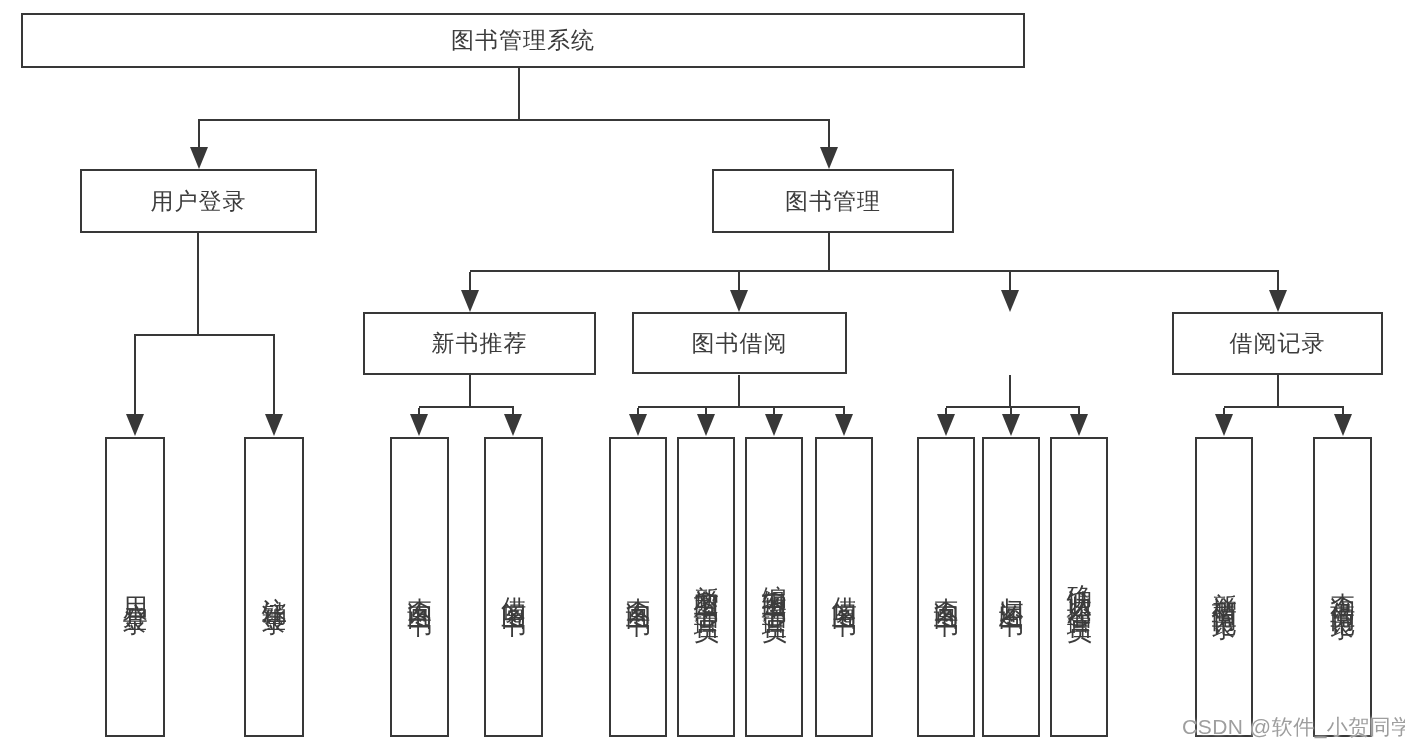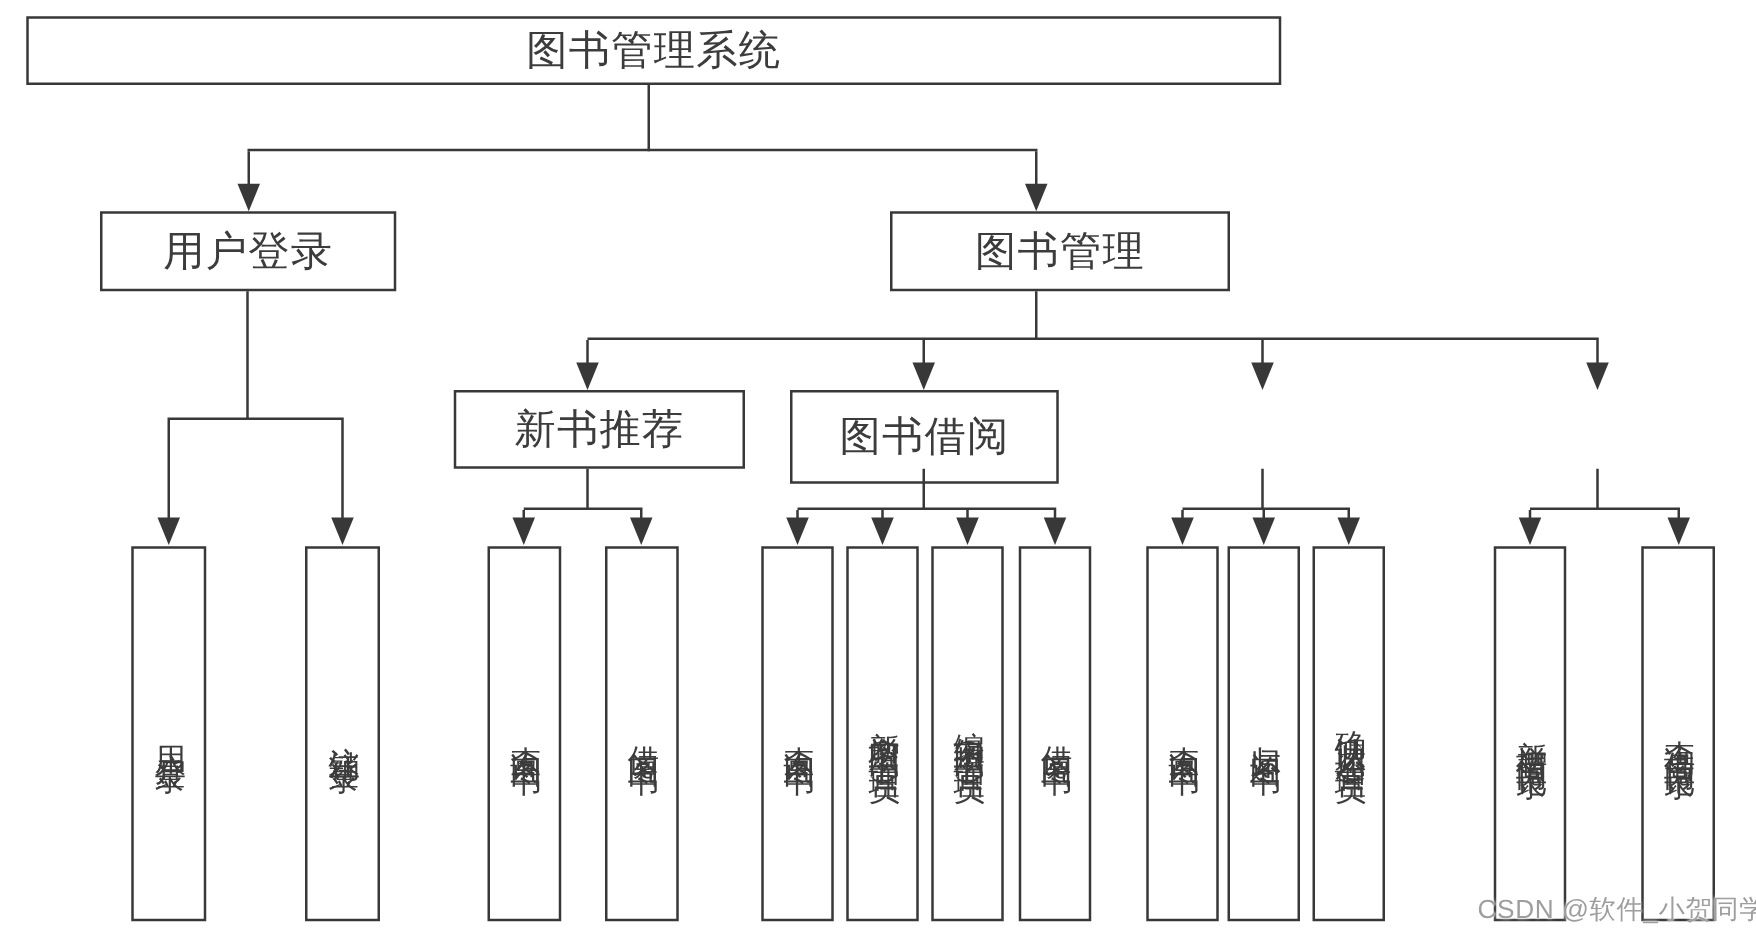--- a/index.html
+++ b/index.html
@@ -18,21 +18,21 @@
     color:var(--text);
   }
   .box{
     position:absolute;
     box-sizing:border-box;
     border:2px solid var(--line);
     background:#fff;
     display:flex;align-items:center;justify-content:center;
   }
   .hbox span{
-    font-size:33px;
+    font-size:23px;
     letter-spacing:1px;
     white-space:nowrap;
   }
   .vbox .vtext{
     writing-mode:vertical-rl;
     text-orientation:mixed;
     font-size:25px;
     letter-spacing:5px;
     line-height:1.1;
     white-space:nowrap;
@@ -69,21 +69,21 @@
   <div class="vline" style="left:518px;top:68px;height:53px"></div>
   <div class="hline" style="left:198px;top:119px;width:632px"></div>
   <div class="stem" style="left:198px;top:121px;height:28px"></div>
   <div class="head" style="left:190px;top:147px"></div>
   <div class="stem" style="left:828px;top:121px;height:28px"></div>
   <div class="head" style="left:820px;top:147px"></div>
 
   <div class="box hbox" style="left:80px;top:169px;width:237px;height:64px">
     <span>用户登录</span>
   </div>
-  <div class="box hbox" style="left:712px;top:169px;width:272px;height:64px">
+  <div class="box hbox" style="left:712px;top:169px;width:242px;height:64px">
     <span>图书管理</span>
   </div>
 
   <div class="vline" style="left:197px;top:233px;height:103px"></div>
   <div class="hline" style="left:134px;top:334px;width:141px"></div>
   <div class="stem" style="left:134px;top:336px;height:80px"></div>
   <div class="head" style="left:126px;top:414px"></div>
   <div class="stem" style="left:273px;top:336px;height:80px"></div>
   <div class="head" style="left:265px;top:414px"></div>
 
@@ -94,22 +94,25 @@
   <div class="stem" style="left:738px;top:272px;height:20px"></div>
   <div class="head" style="left:730px;top:290px"></div>
   <div class="stem" style="left:1009px;top:272px;height:20px"></div>
   <div class="head" style="left:1001px;top:290px"></div>
   <div class="stem" style="left:1277px;top:272px;height:20px"></div>
   <div class="head" style="left:1269px;top:290px"></div>
 
   <div class="box hbox" style="left:363px;top:312px;width:233px;height:63px">
     <span>新书推荐</span>
   </div>
-  <div class="box hbox" style="left:632px;top:312px;width:215px;height:75px">
+  <div class="box hbox" style="left:632px;top:312px;width:215px;height:62px">
     <span>图书借阅</span>
+  </div>
+  <div class="box hbox" style="left:1172px;top:312px;width:211px;height:63px">
+    <span>借阅记录</span>
   </div>
 
   <div class="vline" style="left:469px;top:375px;height:33px"></div>
   <div class="hline" style="left:419px;top:406px;width:95px"></div>
   <div class="stem" style="left:418px;top:408px;height:8px"></div>
   <div class="head" style="left:410px;top:414px"></div>
   <div class="stem" style="left:512px;top:408px;height:8px"></div>
   <div class="head" style="left:504px;top:414px"></div>
 
   <div class="vline" style="left:738px;top:375px;height:33px"></div>

